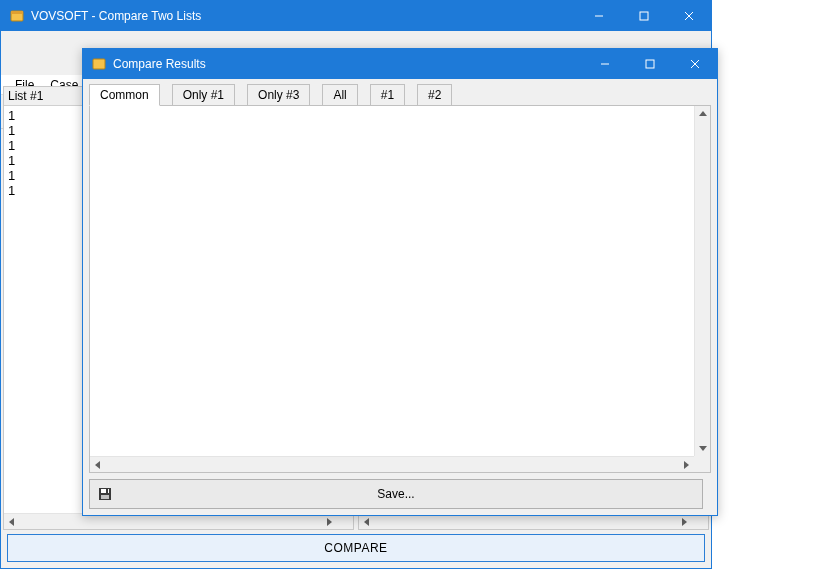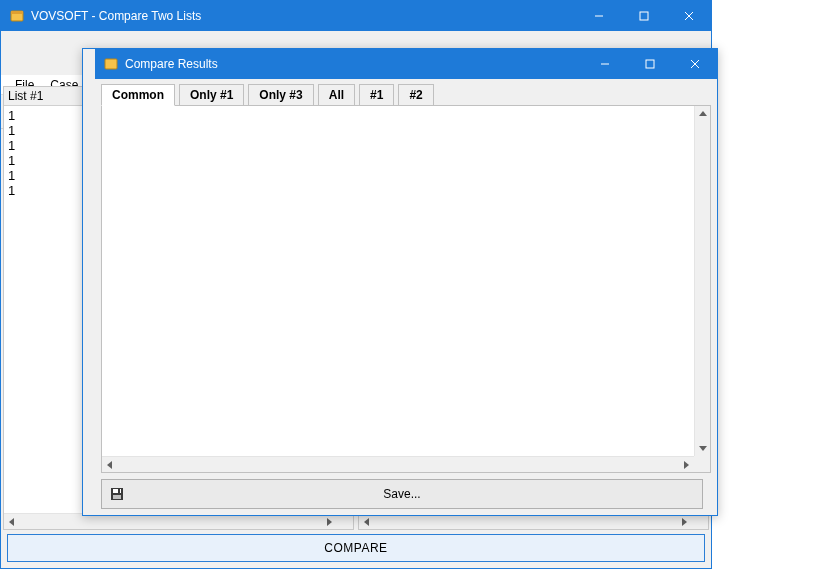--- a/index.html
+++ b/index.html
@@ -149,38 +149,37 @@
   }
 
   
   .dialog {
     position: absolute;
     left: 81px; top: 47px;
     width: 636px; height: 468px;
     background: #f0f0f0;
     border: 1px solid #1e7ad8;
     box-shadow: 0 2px 10px rgba(0,0,0,0.25);
-    display: flex; flex-direction: column; padding-left: 12px;
+    display: flex; flex-direction: column;
   }
   .dialog .titlebar { height: 30px; }
   .tab-strip {
     display: flex;
     background: #f0f0f0;
     padding: 4px 6px 0 6px;
   }
   .tab {
     padding: 3px 10px;
     border: 1px solid #c0c0c0;
     border-bottom: none;
     background: #f0f0f0;
     font-size: 12px;
-    margin-right: 4px;
+    margin-right: 12px;
     position: relative;
     top: 1px;
-    font-weight: bold;
   }
   .tab.active {
     background: #fff;
     border-bottom: 1px solid #fff;
     z-index: 2;
   }
   .tab-content {
     flex: 1;
     margin: 0 6px 6px 6px;
     border: 1px solid #c0c0c0;

